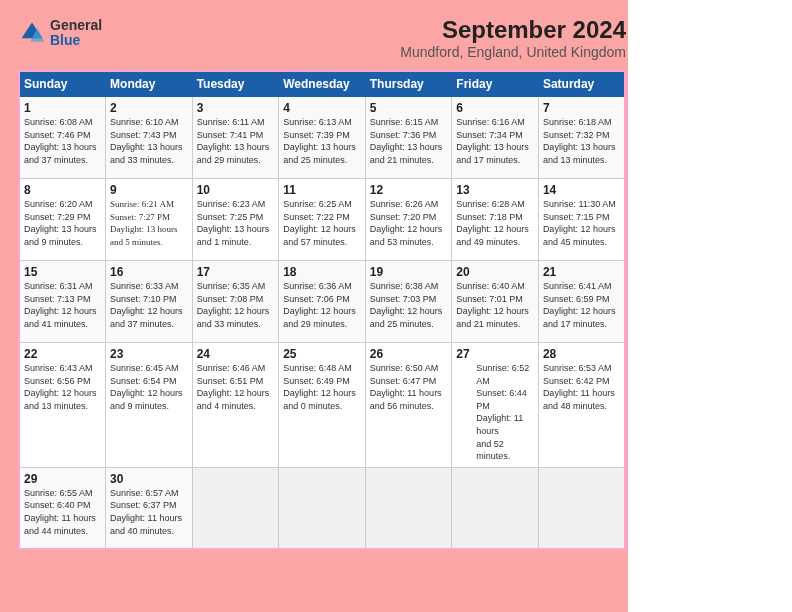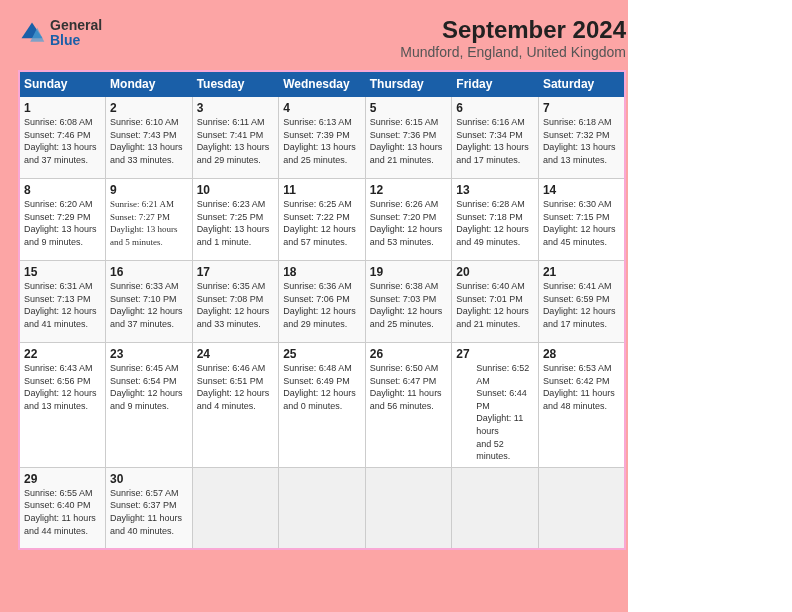--- a/index.html
+++ b/index.html
@@ -218,21 +218,21 @@
           </td>
           <td>
             <span class="day-num">13</span>
             <div class="day-info" style="white-space: pre-line;">Sunrise: 6:28 AM
 Sunset: 7:18 PM
 Daylight: 12 hours
 and 49 minutes.</div>
           </td>
           <td>
             <span class="day-num">14</span>
-            <div class="day-info" style="white-space: pre-line;">Sunrise: 6:30 AM
+            <div class="day-info" style="white-space: pre-line;">Sunrise: 11:30 AM
 Sunset: 7:15 PM
 Daylight: 12 hours
 and 45 minutes.</div>
           </td>
         </tr>
         <tr>
           <td>
             <span class="day-num">15</span>
             <div class="day-info" style="white-space: pre-line;">Sunrise: 6:31 AM
 Sunset: 7:13 PM

